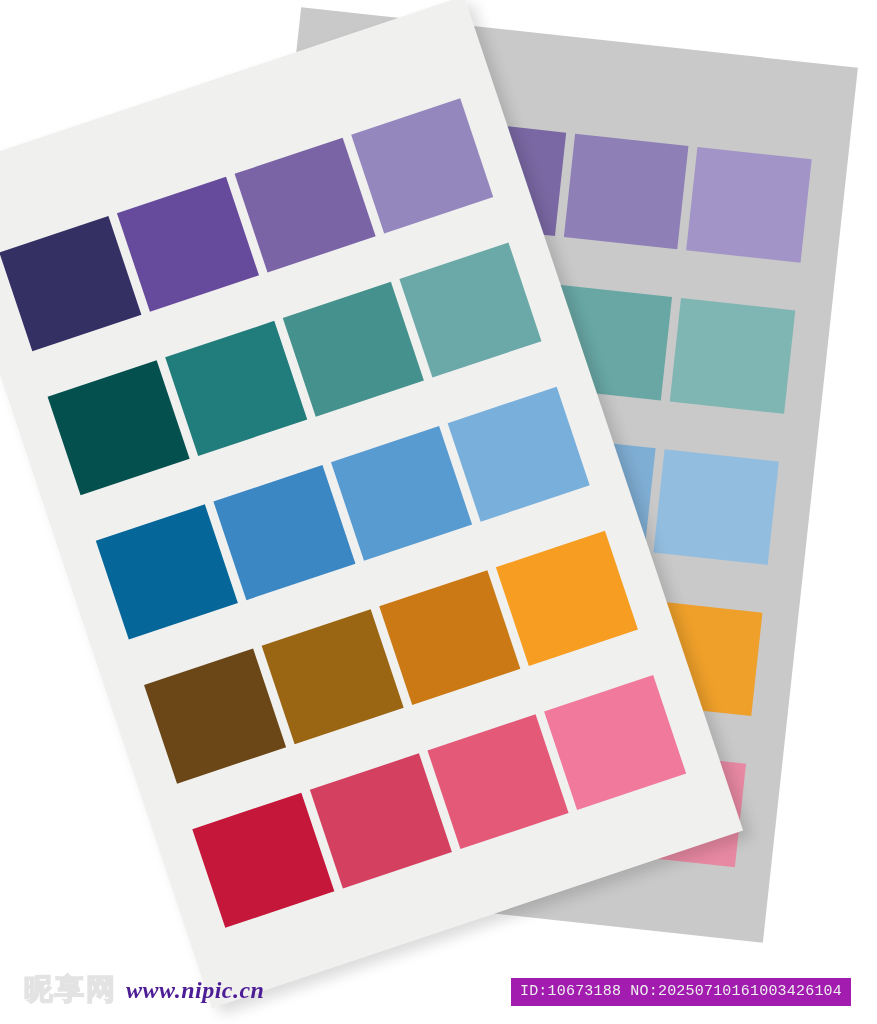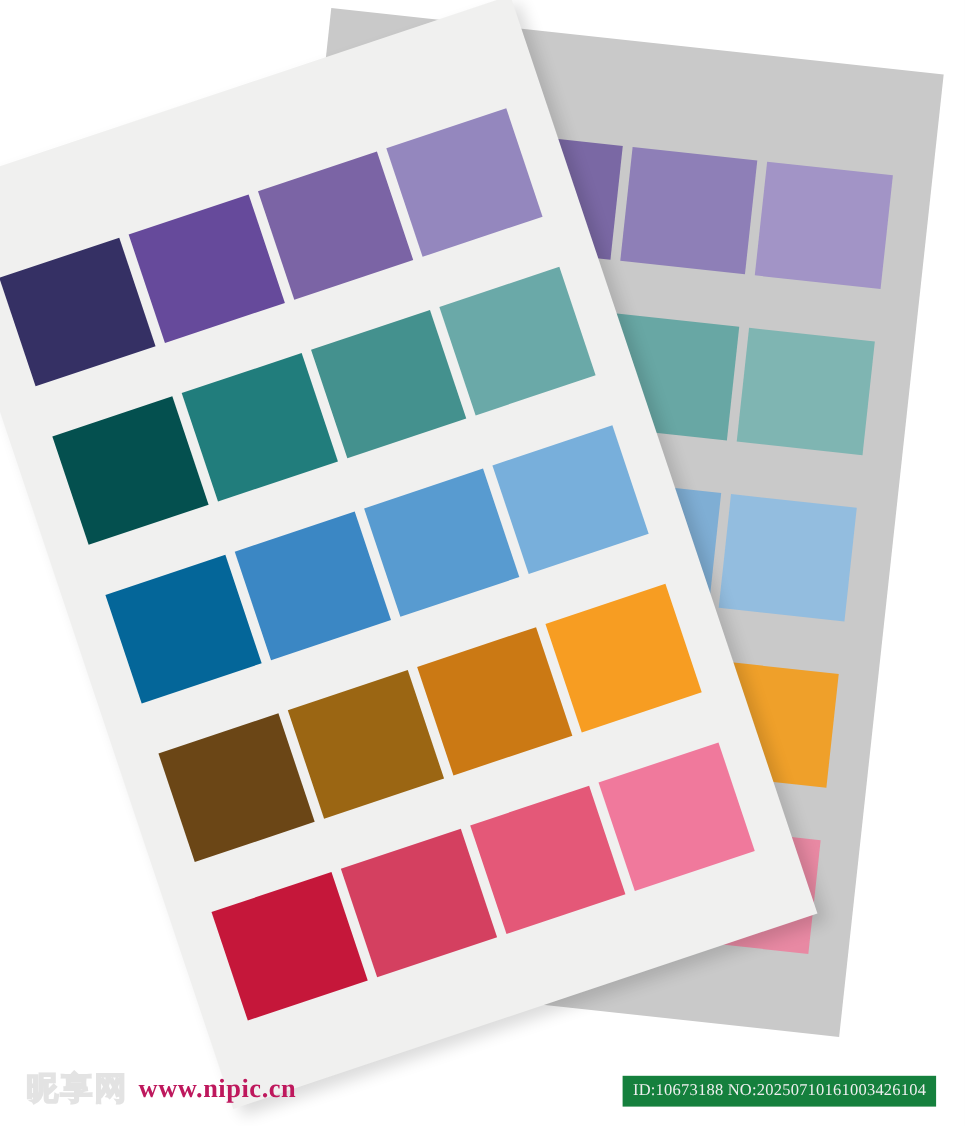--- a/index.html
+++ b/index.html
@@ -94,33 +94,34 @@
     font-family: Liberation Mono, monospace;
     font-size: 29px;
     font-weight: 700;
     letter-spacing: 2px;
     color: transparent;
     -webkit-text-stroke: 1.6px #e3e3e3;
     text-shadow: 0 0 0 #f3f3f3;
   }
   .wm-brand .url {
     font-family: "Liberation Serif", serif;
+    font-style: italic;
     font-size: 24px;
     font-weight: 700;
-    color: #be185d;
+    color: #4c1d95;
     letter-spacing: 0.5px;
   }
 
   .wm-id {
     position: absolute;
     right: 26px;
     bottom: 18px;
-    background: #15803d;
+    background: #a21caf;
     color: #efefef;
-    font-family: Liberation Serif, serif;
+    font-family: Liberation Mono, monospace;
     font-size: 15px;
     letter-spacing: 0.2px;
     padding: 5px 9px 6px 9px;
     white-space: nowrap;
     pointer-events: none;
   }
 </style>
 </head>
 <body>
 

